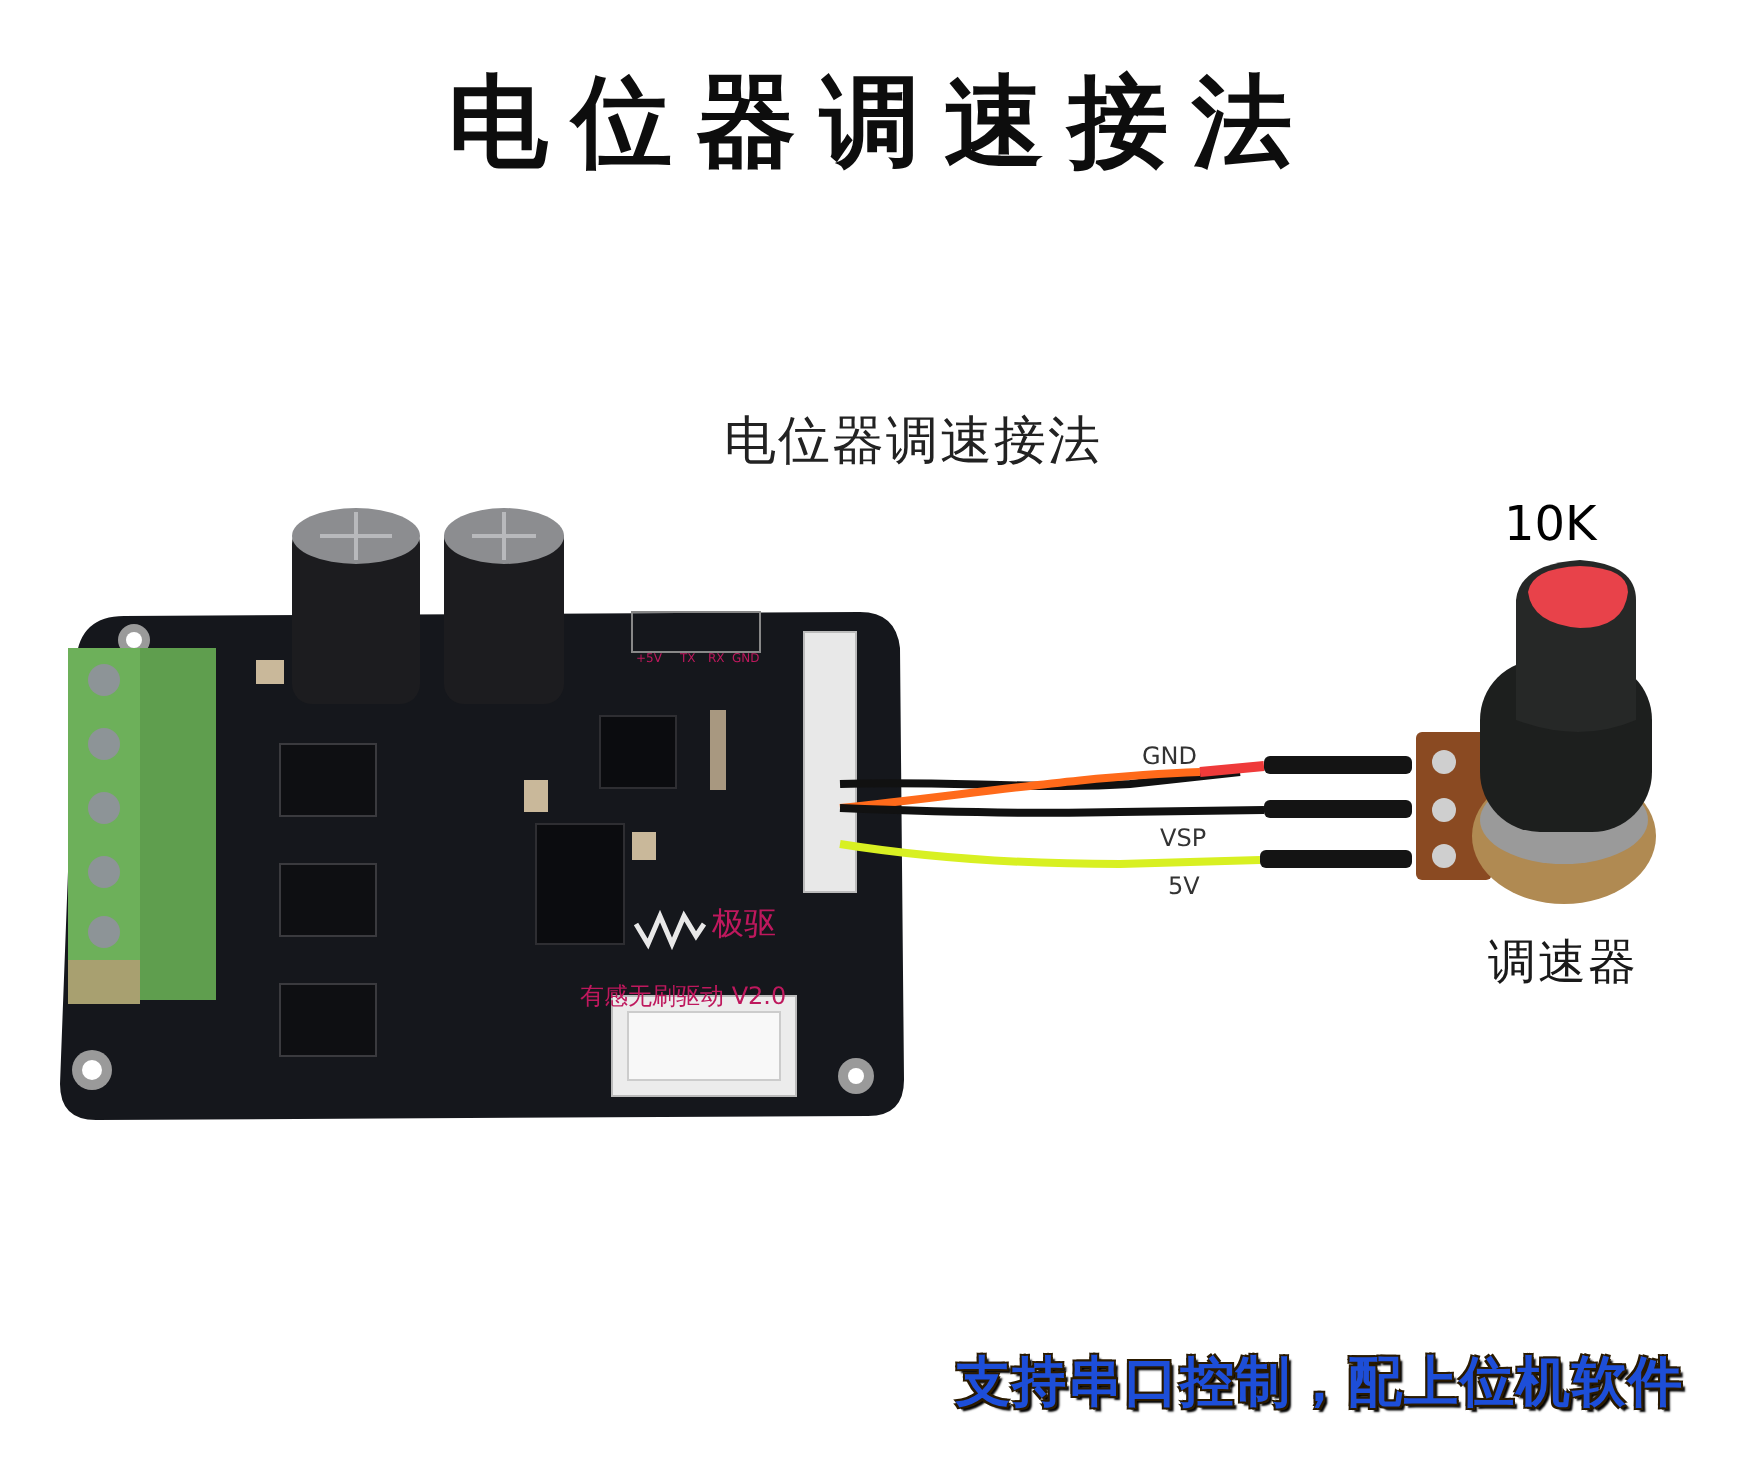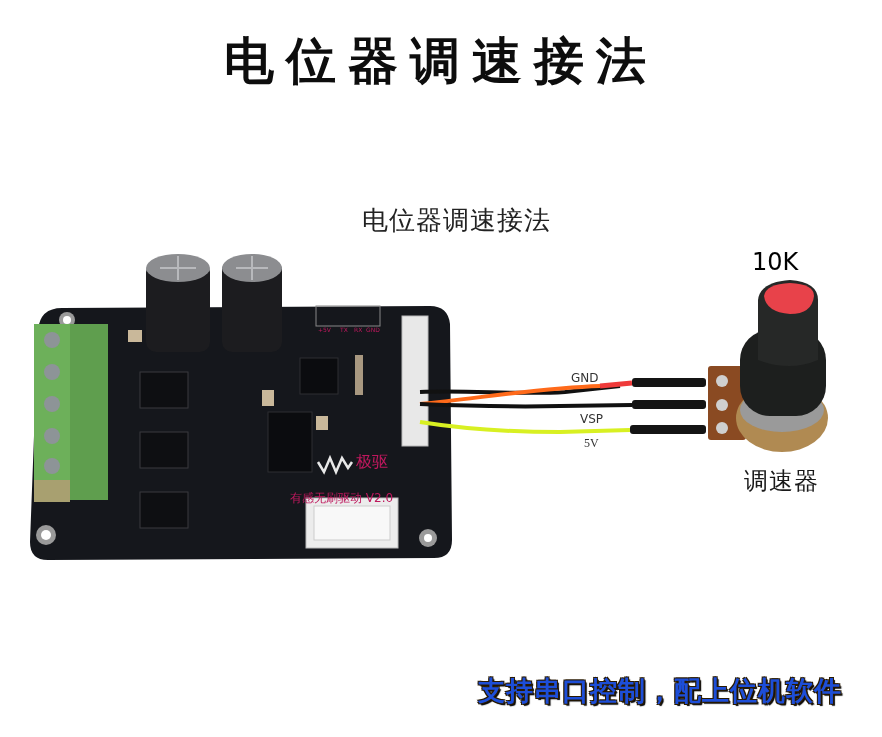--- a/index.html
+++ b/index.html
@@ -106,18 +106,18 @@
 
 <div class="pcb-text" style="left:356px; top:452px; font-size:16px;">极驱</div>
 <div class="pcb-text" style="left:290px; top:490px; font-size:12px;">有感无刷驱动 V2.0</div>
 <div class="pcb-text" style="left:318px; top:326px; font-size:6px;">+5V</div>
 <div class="pcb-text" style="left:340px; top:326px; font-size:6px;">TX</div>
 <div class="pcb-text" style="left:354px; top:326px; font-size:6px;">RX</div>
 <div class="pcb-text" style="left:366px; top:326px; font-size:6px;">GND</div>
 
 <div class="wire-label" style="left:571px; top:371px;">GND</div>
 <div class="wire-label" style="left:580px; top:396px;margin-top:16px;">VSP</div>
-<div class="wire-label" style="left:584px; top:436px;font-family:Liberation Serif, serif;">5V</div>
+<div class="wire-label" style="left:584px; top:436px;">5V</div>
 
 <div class="label-10k">10K</div>
 <div class="label-pot">调速器</div>
 
 <div class="footer">支持串口控制，配上位机软件</div>
 
 </body></html>

